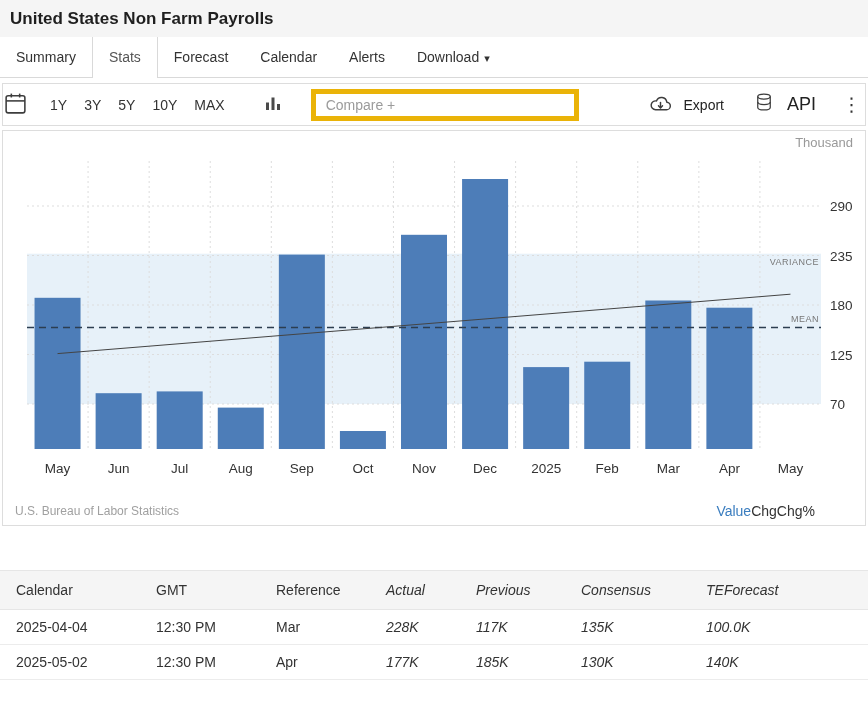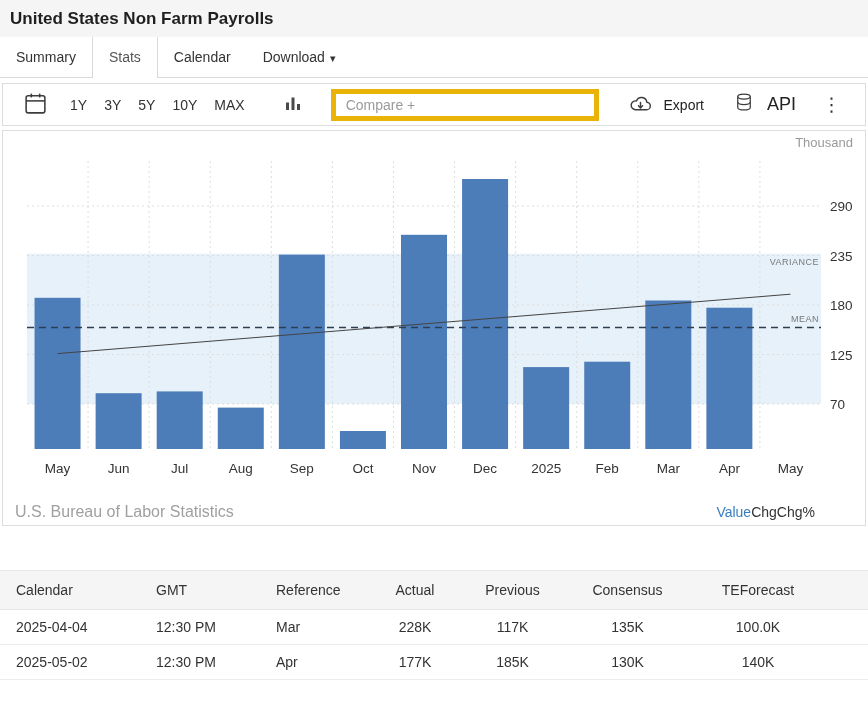--- a/index.html
+++ b/index.html
@@ -22,21 +22,21 @@
   }
   .tab.active {
     border-left: 1px solid #d9d9d9; border-right: 1px solid #d9d9d9;
     margin-bottom: -1px; padding-bottom: 13px; color: #555;
   }
   .tab .caret { font-size: 11px; margin-left: 5px; color: #333; }
 
   
   .toolbar {
     margin: 5px 2px 4px; border: 1px solid #ddd; height: 43px;
-    display: flex; align-items: center; padding: 0 20px; background: #fff;
+    display: flex; align-items: center; padding: 0 0; background: #fff;
   }
   .icon-btn { display: flex; align-items: center; cursor: pointer; background: none; border: none; }
   .ranges { display: flex; align-items: center; gap: 17px; margin-left: 22px; }
   .range { font-size: 14px; color: #333; cursor: pointer; background: none; border: none; font-family: inherit; }
   .barchart-btn { margin-left: 38px; }
   .compare-input {
     margin-left: 28px; width: 268px; height: 32px; border: 5px solid #eab308;
     font-size: 14px; padding: 0 10px; font-family: inherit; color: #333; outline: none;
   }
   .compare-input::placeholder { color: #9b9b9b; }
@@ -45,49 +45,51 @@
   .kebab { margin-left: 26px; margin-right: 4px; font-size: 19px; color: #333; cursor: pointer; background: none; border: none; line-height: 1; }
 
   
   .chart-panel {
     margin: 0 2px; border: 1px solid #ddd; height: 396px; background: #fff;
     padding: 4px 6px 0;
   }
   .unit-label { text-align: right; color: #999; font-size: 13px; height: 18px; padding-right: 6px; }
   .chart-svg { display: block; }
   .chart-footer { display: flex; align-items: center; padding: 6px 6px 0; }
-  .source { color: #a0a0a0; font-size: 16px; }
+  .source { color: #a0a0a0; font-size: 12px; }
   .modes { margin-left: auto; display: flex; margin-right: 38px; font-size: 14px; }
   .mode { cursor: pointer; color: #333; background: none; border: none; font-family: inherit; font-size: 14px; }
   .mode.active { color: #3a7dbf; }
 
   
   .releases { margin-top: 44px; }
   table { width: 100%; border-collapse: collapse; font-size: 14px; table-layout: fixed; }
   col.c1 { width: 140px; } col.c2 { width: 120px; } col.c3 { width: 110px; }
   col.c4 { width: 90px; }  col.c5 { width: 105px; } col.c6 { width: 125px; }
   thead th {
     background: #f5f5f5; font-weight: normal; text-align: left; color: #333;
     padding: 11px 16px; border-top: 1px solid #e6e6e6; border-bottom: 1px solid #e6e6e6;
   }
   tbody td { padding: 9px 16px; border-bottom: 1px solid #ececec; color: #333; }
-  th.num, td.num { text-align: center; }
+  th.num, td.num { text-align: left; font-style: italic; }
   th:last-child, td:last-child { padding-right: 58px; }
 </style>
 </head>
 <body>
 
 <div class="titlebar">
   <h1>United States Non Farm Payrolls</h1>
 </div>
 
 <nav class="tabs">
   <div class="tab"><span>Summary</span></div>
   <div class="tab active"><span>Stats</span></div>
+  <div class="tab"><span>Forecast</span></div>
   <div class="tab"><span>Calendar</span></div>
+  <div class="tab"><span>Alerts</span></div>
   <div class="tab">
     <span>Download</span><span class="caret">▾</span>
   </div>
 </nav>
 
 <div class="toolbar">
   <button class="icon-btn">
     <span>
       <svg width="25" height="25" viewBox="0 0 24 24" fill="none" stroke="#3d3d3d" stroke-width="1.5">
         <rect x="3" y="4.5" width="18" height="16.5" rx="2"></rect>

